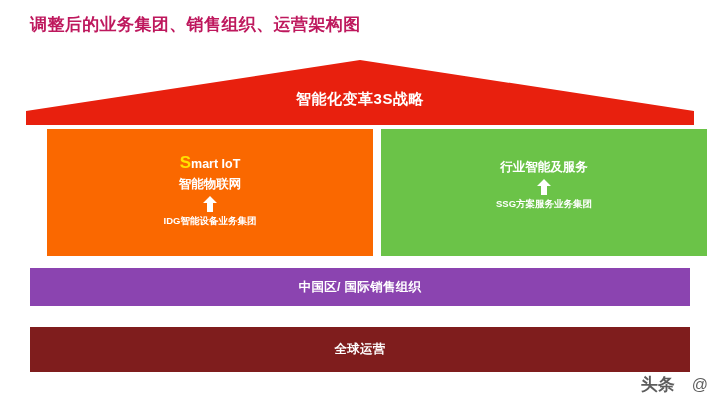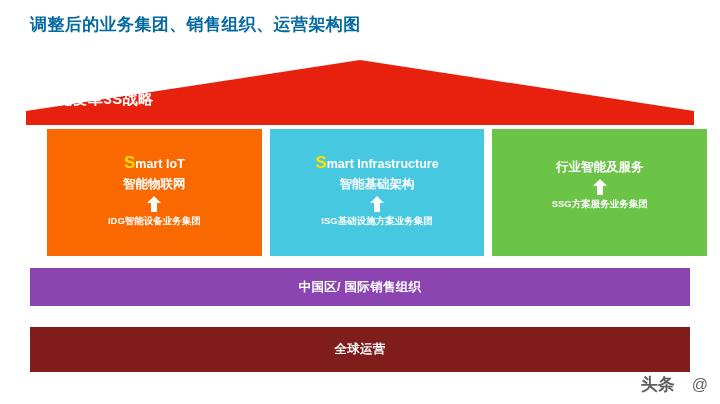--- a/index.html
+++ b/index.html
@@ -23,21 +23,21 @@
     background: #ffffff;
   }
 
   
   #page-title {
     position: absolute;
     left: 30px;
     top: 13px;
     font-size: 17px;
     font-weight: bold;
-    color: #0369a1;
+    color: #be185d;
     letter-spacing: 0.4px;
     white-space: nowrap;
   }
 
   
   #roof {
     position: absolute;
     left: 26px;
     top: 60px;
     width: 668px;
@@ -46,20 +46,21 @@
   #roof svg {
     display: block;
     width: 668px;
     height: 65px;
   }
   #roof-label {
     position: absolute;
     left: 0;
     top: 30px;
     width: 668px;
+    text-align: center;
     font-size: 15px;
     font-weight: bold;
     color: #ffffff;
     letter-spacing: 0.5px;
   }
 
   
   #pillars {
     position: absolute;
     left: 30px;
@@ -182,30 +183,20 @@
       <div class="pillar-en">
         <span class="s-cap">S</span><span>mart IoT</span>
       </div>
       <div class="pillar-cn">智能物联网</div>
       <svg class="pillar-arrow" viewBox="0 0 14 16">
         <polygon points="7,0 14,7 10,7 10,16 4,16 4,7 0,7" fill="#ffffff"></polygon>
       </svg>
       <div class="pillar-sub">IDG智能设备业务集团</div>
     </div>
 
-    <div class="pillar" style="background:#45C8E0;">
-      <div class="pillar-en">
-        <span class="s-cap">S</span><span>mart Infrastructure</span>
-      </div>
-      <div class="pillar-cn">智能基础架构</div>
-      <svg class="pillar-arrow" viewBox="0 0 14 16">
-        <polygon points="7,0 14,7 10,7 10,16 4,16 4,7 0,7" fill="#ffffff"></polygon>
-      </svg>
-      <div class="pillar-sub">ISG基础设施方案业务集团</div>
-    </div>
 
     <div class="pillar" style="background:#6BC348;">
       <div class="pillar-cn">行业智能及服务</div>
       <svg class="pillar-arrow" viewBox="0 0 14 16">
         <polygon points="7,0 14,7 10,7 10,16 4,16 4,7 0,7" fill="#ffffff"></polygon>
       </svg>
       <div class="pillar-sub">SSG方案服务业务集团</div>
     </div>
 
   </div>

